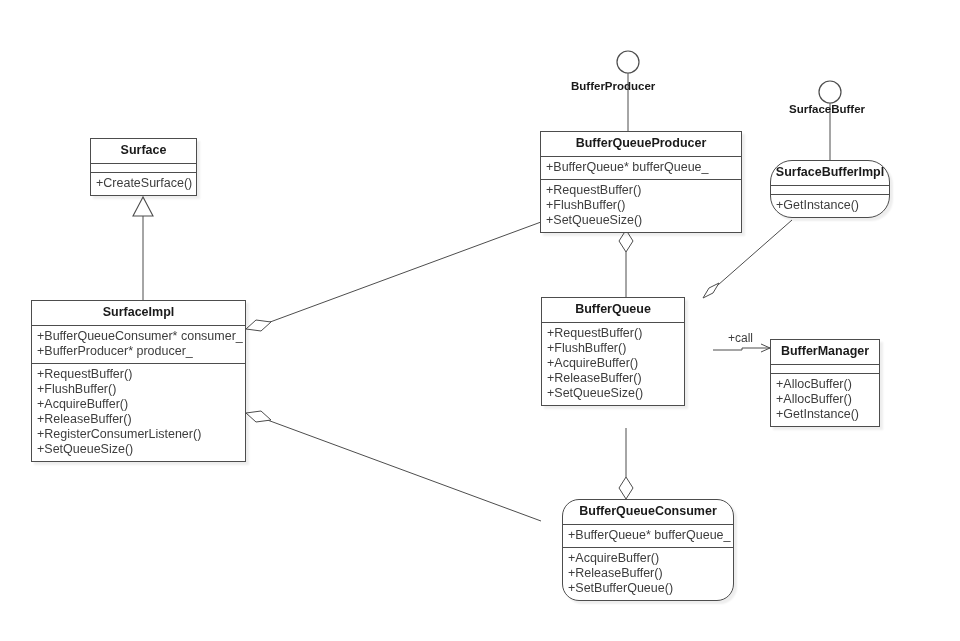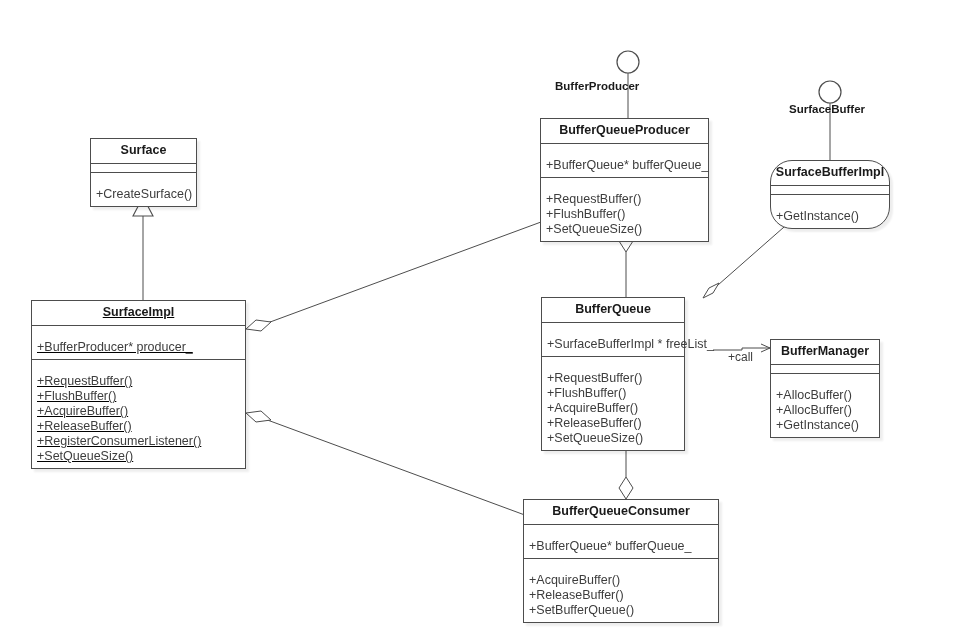--- a/index.html
+++ b/index.html
@@ -34,21 +34,21 @@
     font-size: 12.5px;
     color: #1a1a1a;
     padding: 5px 4px 6px 4px;
     line-height: 13px;
     white-space: nowrap;
   }
   .uml-sep {
     border-top: 1px solid #4d4d4d;
   }
   .uml-compartment {
-    padding: 14px 4px 4px 5px;
+    padding: 3px 4px 4px 5px;
   }
   .uml-compartment.empty {
     height: 8px;
     padding: 0;
   }
   .uml-item {
     font-size: 12.5px;
     color: #3d3d3d;
     line-height: 15px;
     white-space: nowrap;
@@ -124,49 +124,50 @@
     <line x1="718" y1="285" x2="792" y2="220" stroke="#4d4d4d" stroke-width="1"></line>
     <path d="M703,298 L709,288 L719,283 L713,293 Z" fill="#ffffff" stroke="#4d4d4d" stroke-width="1"></path>
   </g>
 
    BufferManager --&gt;
   <g>
     <path d="M713,350 L742,350 L742,348 L770,348" fill="none" stroke="#4d4d4d" stroke-width="1" marker-end="url(#open-arrow)"></path>
   </g>
 </svg>
 
-<div class="iface-label" style="left:555px; top:80px;text-align:center;">BufferProducer</div>
+<div class="iface-label" style="left:571px; top:80px;text-align:center;">BufferProducer</div>
 <div class="iface-label" style="left:789px; top:103px;">SurfaceBuffer</div>
 
-<div class="edge-label" style="left:728px; top:331px;margin-top:19px;">+call</div>
+<div class="edge-label" style="left:728px; top:331px;">+call</div>
 
 <div class="uml-class" style="left:90px; top:138px; width:107px;">
   <div class="uml-name">Surface</div>
   <div class="uml-sep uml-compartment empty"></div>
   <div class="uml-sep uml-compartment">
     <div class="uml-item">+CreateSurface()</div>
   </div>
 </div>
 
-<div class="uml-class" style="left:31px; top:300px; width:215px;text-decoration:underline;">
+<div class="uml-class" style="left:31px; top:300px; width:215px;">
   <div class="uml-name">SurfaceImpl</div>
   <div class="uml-sep uml-compartment">
+    <div class="uml-item">+BufferQueueConsumer* consumer_</div>
     <div class="uml-item">+BufferProducer* producer_</div>
   </div>
   <div class="uml-sep uml-compartment">
     <div class="uml-item">+RequestBuffer()</div>
     <div class="uml-item">+FlushBuffer()</div>
     <div class="uml-item">+AcquireBuffer()</div>
     <div class="uml-item">+ReleaseBuffer()</div>
     <div class="uml-item">+RegisterConsumerListener()</div>
     <div class="uml-item">+SetQueueSize()</div>
   </div>
 </div>
 
-<div class="uml-class" style="left:540px; top:118px; width:169px;">
+<div class="uml-class" style="left:540px; top:131px; width:202px;">
   <div class="uml-name">BufferQueueProducer</div>
   <div class="uml-sep uml-compartment">
     <div class="uml-item">+BufferQueue* bufferQueue_</div>
   </div>
   <div class="uml-sep uml-compartment">
     <div class="uml-item">+RequestBuffer()</div>
     <div class="uml-item">+FlushBuffer()</div>
     <div class="uml-item">+SetQueueSize()</div>
   </div>
 </div>
@@ -174,43 +175,40 @@
 <div class="uml-class" style="left:770px; top:160px; width:120px;border-radius:22px;">
   <div class="uml-name">SurfaceBufferImpl</div>
   <div class="uml-sep uml-compartment empty"></div>
   <div class="uml-sep uml-compartment">
     <div class="uml-item">+GetInstance()</div>
   </div>
 </div>
 
 <div class="uml-class" style="left:541px; top:297px; width:144px;">
   <div class="uml-name">BufferQueue</div>
-  <div class="uml-sep uml-compartment">
-    <div class="uml-item">+SurfaceBufferImpl * freeList_</div>
-  </div>
   <div class="uml-sep uml-compartment">
     <div class="uml-item">+RequestBuffer()</div>
     <div class="uml-item">+FlushBuffer()</div>
     <div class="uml-item">+AcquireBuffer()</div>
     <div class="uml-item">+ReleaseBuffer()</div>
     <div class="uml-item">+SetQueueSize()</div>
   </div>
 </div>
 
 <div class="uml-class" style="left:770px; top:315px; width:110px;margin-top:24px;">
   <div class="uml-name">BufferManager</div>
   <div class="uml-sep uml-compartment empty"></div>
   <div class="uml-sep uml-compartment">
     <div class="uml-item">+AllocBuffer()</div>
     <div class="uml-item">+AllocBuffer()</div>
     <div class="uml-item">+GetInstance()</div>
   </div>
 </div>
 
-<div class="uml-class" style="left:523px; top:499px; width:196px;">
+<div class="uml-class" style="left:562px; top:499px; width:172px;border-radius:17px;">
   <div class="uml-name">BufferQueueConsumer</div>
   <div class="uml-sep uml-compartment">
     <div class="uml-item">+BufferQueue* bufferQueue_</div>
   </div>
   <div class="uml-sep uml-compartment">
     <div class="uml-item">+AcquireBuffer()</div>
     <div class="uml-item">+ReleaseBuffer()</div>
     <div class="uml-item">+SetBufferQueue()</div>
   </div>
 </div>

